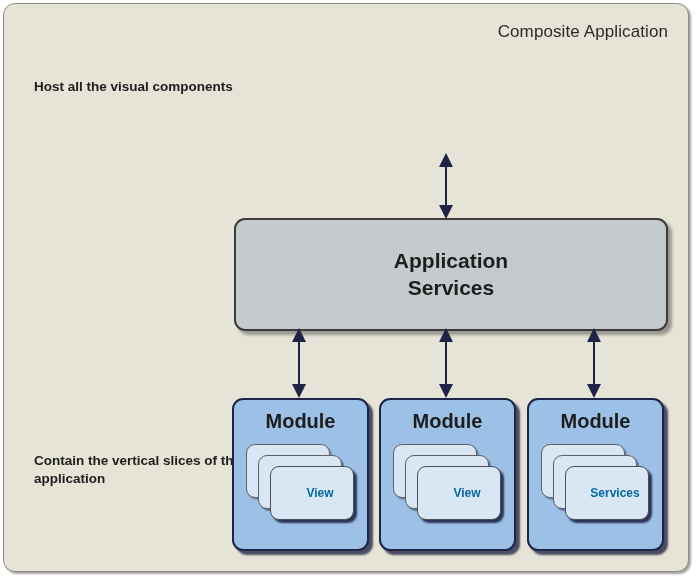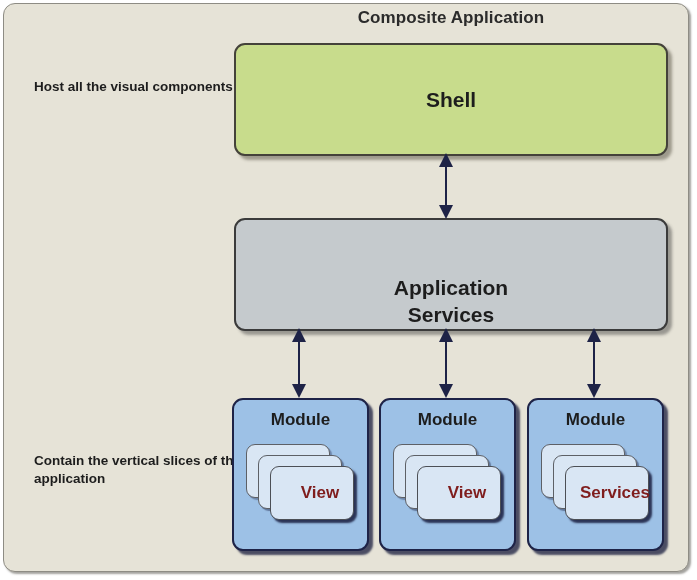--- a/index.html
+++ b/index.html
@@ -30,25 +30,25 @@
     border: 1px solid #8e8c84;
     border-radius: 12px;
     box-sizing: border-box;
     box-shadow: 2px 2px 2px rgba(90, 88, 80, 0.55);
   }
 
   
   .diagram-title {
     position: absolute;
     left: 234px;
-    top: 8px;
+    top: 22px;
     width: 434px;
-    text-align: center;
+    text-align: right;
     font-size: 17px;
-    font-weight: bold;
+    font-weight: normal;
     color: #2b2b2b;
     letter-spacing: 0.1px;
   }
 
   
   .side-label {
     position: absolute;
     left: 34px;
     width: 228px;
     font-size: 13.5px;
@@ -87,21 +87,20 @@
   }
 
   .box-services {
     left: 234px;
     top: 218px;
     width: 434px;
     height: 113px;
     background: #c5cacd;
     border: 2px solid #3b3b3b;
     box-shadow: 4px 4px 3px rgba(60, 60, 60, 0.45);
-    align-items: flex-end;
   }
   .box-services .box-title {
     font-size: 21px;
     font-weight: bold;
     color: #1d1d1d;
     line-height: 1.28;
   }
 
   
   .module-box {
@@ -118,21 +117,21 @@
   #module-0 { left: 232px; }
   #module-1 { left: 379px; }
   #module-2 { left: 527px; }
 
   .module-title {
     position: absolute;
     top: 10px;
     left: 0;
     width: 100%;
     text-align: center;
-    font-size: 17px;
+    font-size: 20px;
     font-weight: bold;
     color: #1d1d1d;
   }
 
   
   .card-stack {
     position: absolute;
     left: 12px;
     top: 44px;
     width: 112px;
@@ -156,23 +155,23 @@
     border: 1px solid #4c4f55;
     box-shadow: 3px 3px 2px rgba(23, 27, 60, 0.85);
     display: flex;
     align-items: center;
     justify-content: center;
   }
   .stack-card.back  { box-shadow: 2px 2px 1px rgba(23, 27, 60, 0.35); }
   .stack-card.mid   { box-shadow: 2px 2px 1px rgba(23, 27, 60, 0.45); }
 
   .card-label {
-    font-size: 17px;
-    font-weight: bold;
-    color: #7f1d1d;
+    font-size: 12px;
+    font-weight: bold;
+    color: #0369a1;
     padding-left: 16px;
   }
 
   
   .connector {
     position: absolute;
   }
   #connector-shell-services { left: 435px; top: 153px; }
   #connector-services-m0    { left: 288px; top: 328px; }
   #connector-services-m1    { left: 435px; top: 328px; }
@@ -185,23 +184,20 @@
 
   <div class="outer-frame"></div>
 
   <div class="diagram-title">Composite Application</div>
 
   <div class="side-label" id="label-shell">Host all the visual components</div>
 
 
   <div class="side-label" id="label-modules">Contain the vertical slices of the application</div>
 
-  <div class="stage-box box-shell">
-    <div class="box-title">Shell</div>
-  </div>
 
   <div class="stage-box box-services">
     <div class="box-title">
       <div>Application</div>
       <div>Services</div>
     </div>
   </div>
 
   <div class="module-box" id="module-0">
     <div class="module-title">Module</div>

